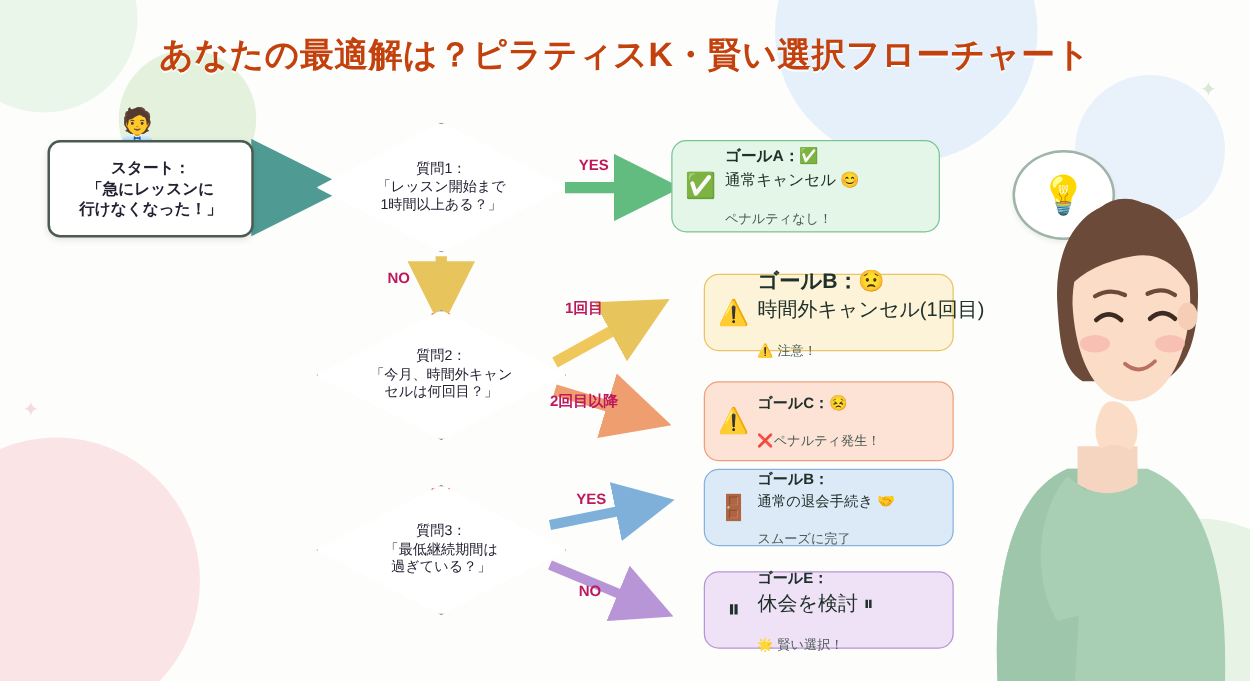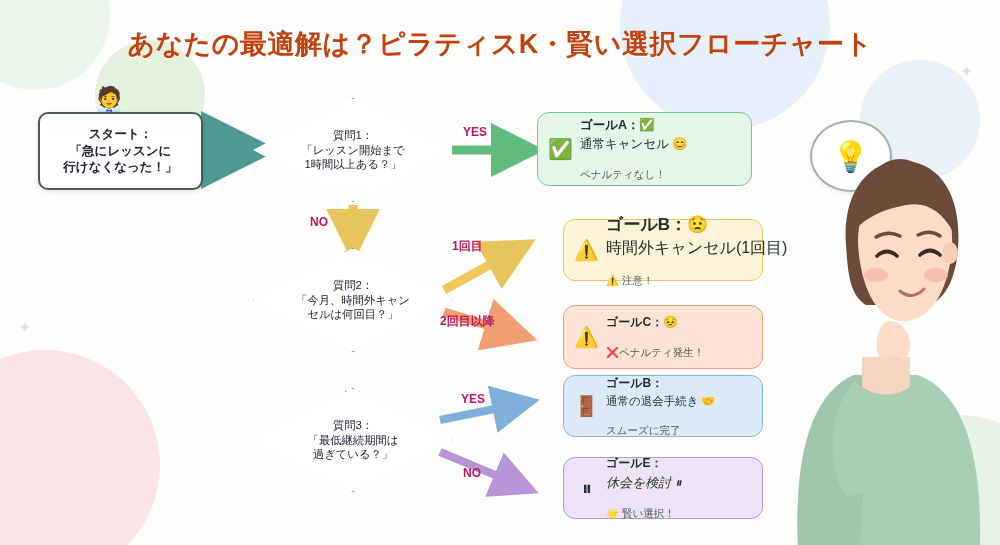--- a/index.html
+++ b/index.html
@@ -234,21 +234,21 @@
 <div class="goal goal-d with-badge" style="left:563px; top:375px; width:200px; height:62px;">
   <span class="goal-badge">🚪</span>
   <span class="g-title" style="font-size:12px;">ゴールB：</span>
   <span class="g-main" style="font-size:11.5px;">通常の退会手続き 🤝</span>
   <span class="g-sub">スムーズに完了</span>
 </div>
 
 <div class="goal goal-e with-badge" style="left:563px; top:457px; width:200px; height:62px;">
   <span class="goal-badge">⏸</span>
   <span class="g-title" style="font-size:12px;">ゴールE：</span>
-  <span class="g-main" style="font-size:13px;font-style:italic;">休会を検討 ⏸</span>
+  <span class="g-main" style="font-size:16px;">休会を検討 ⏸</span>
   <span class="g-sub">🌟 賢い選択！</span>
 </div>
 
 <div class="bulb-bubble">
   <span>💡</span>
 </div>
 <div class="bulb-check">✅</div>
 <div class="bubble-dot d1"></div>
 <div class="bubble-dot d2"></div>
 

